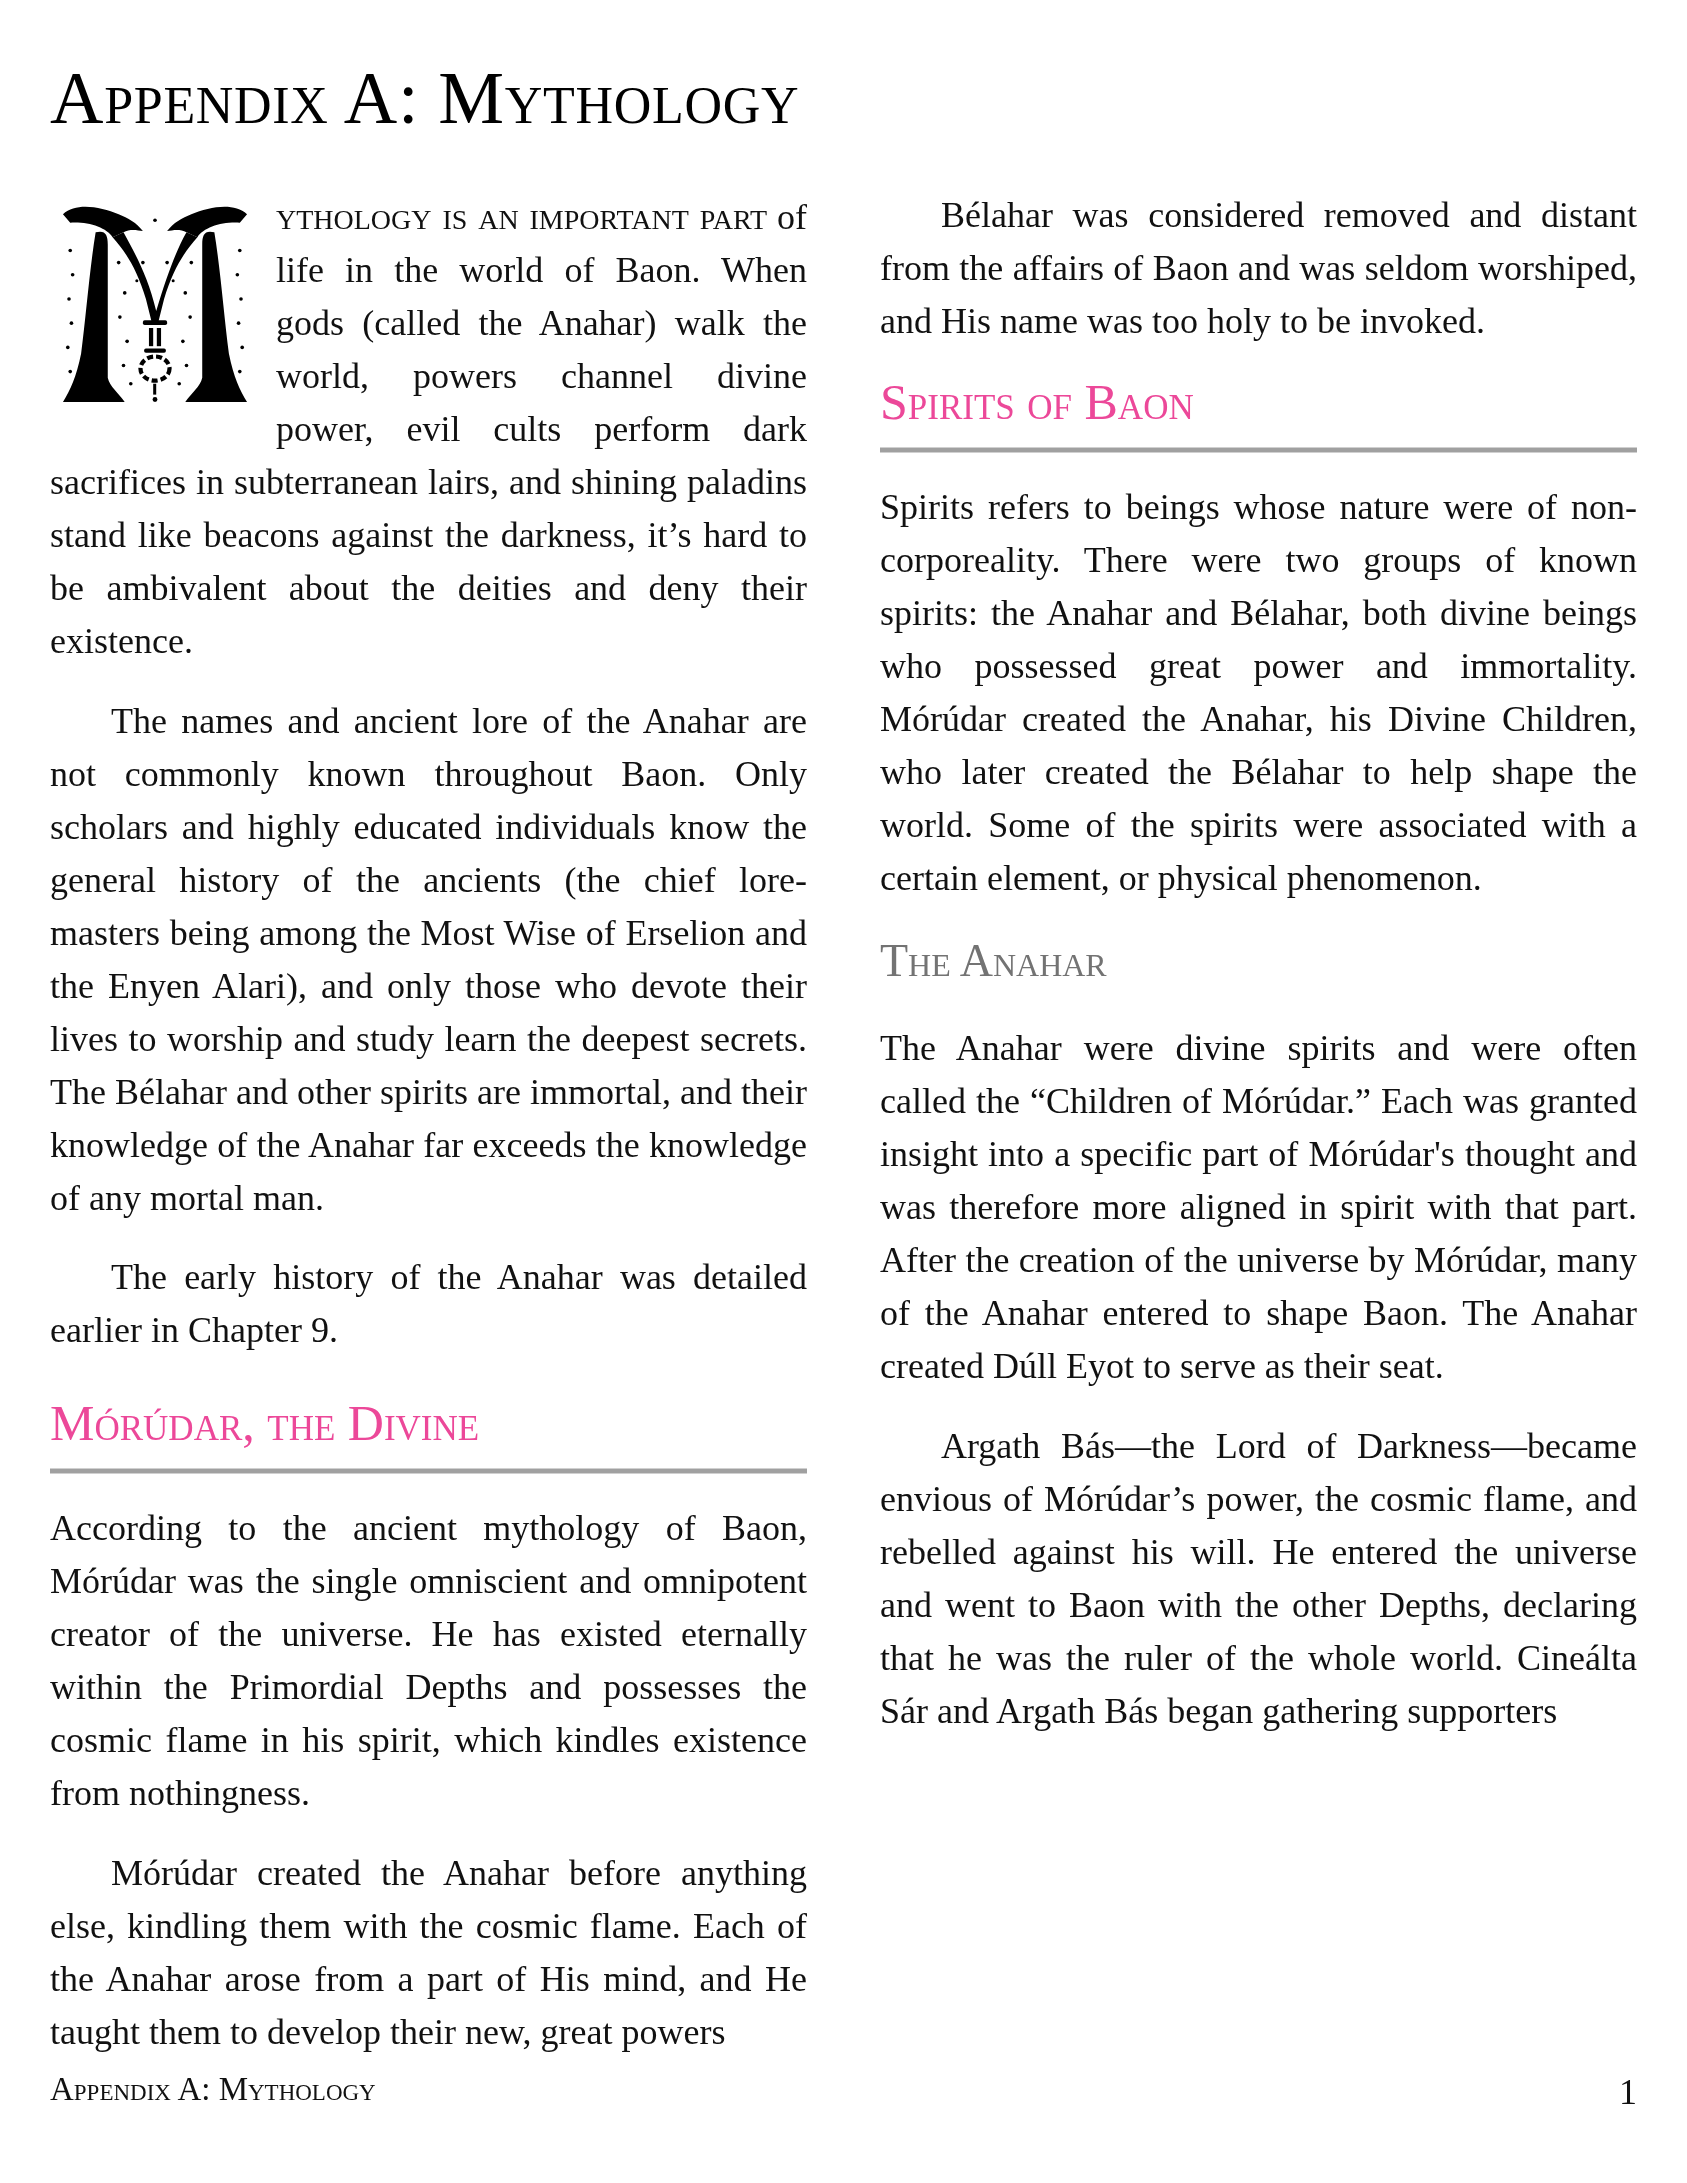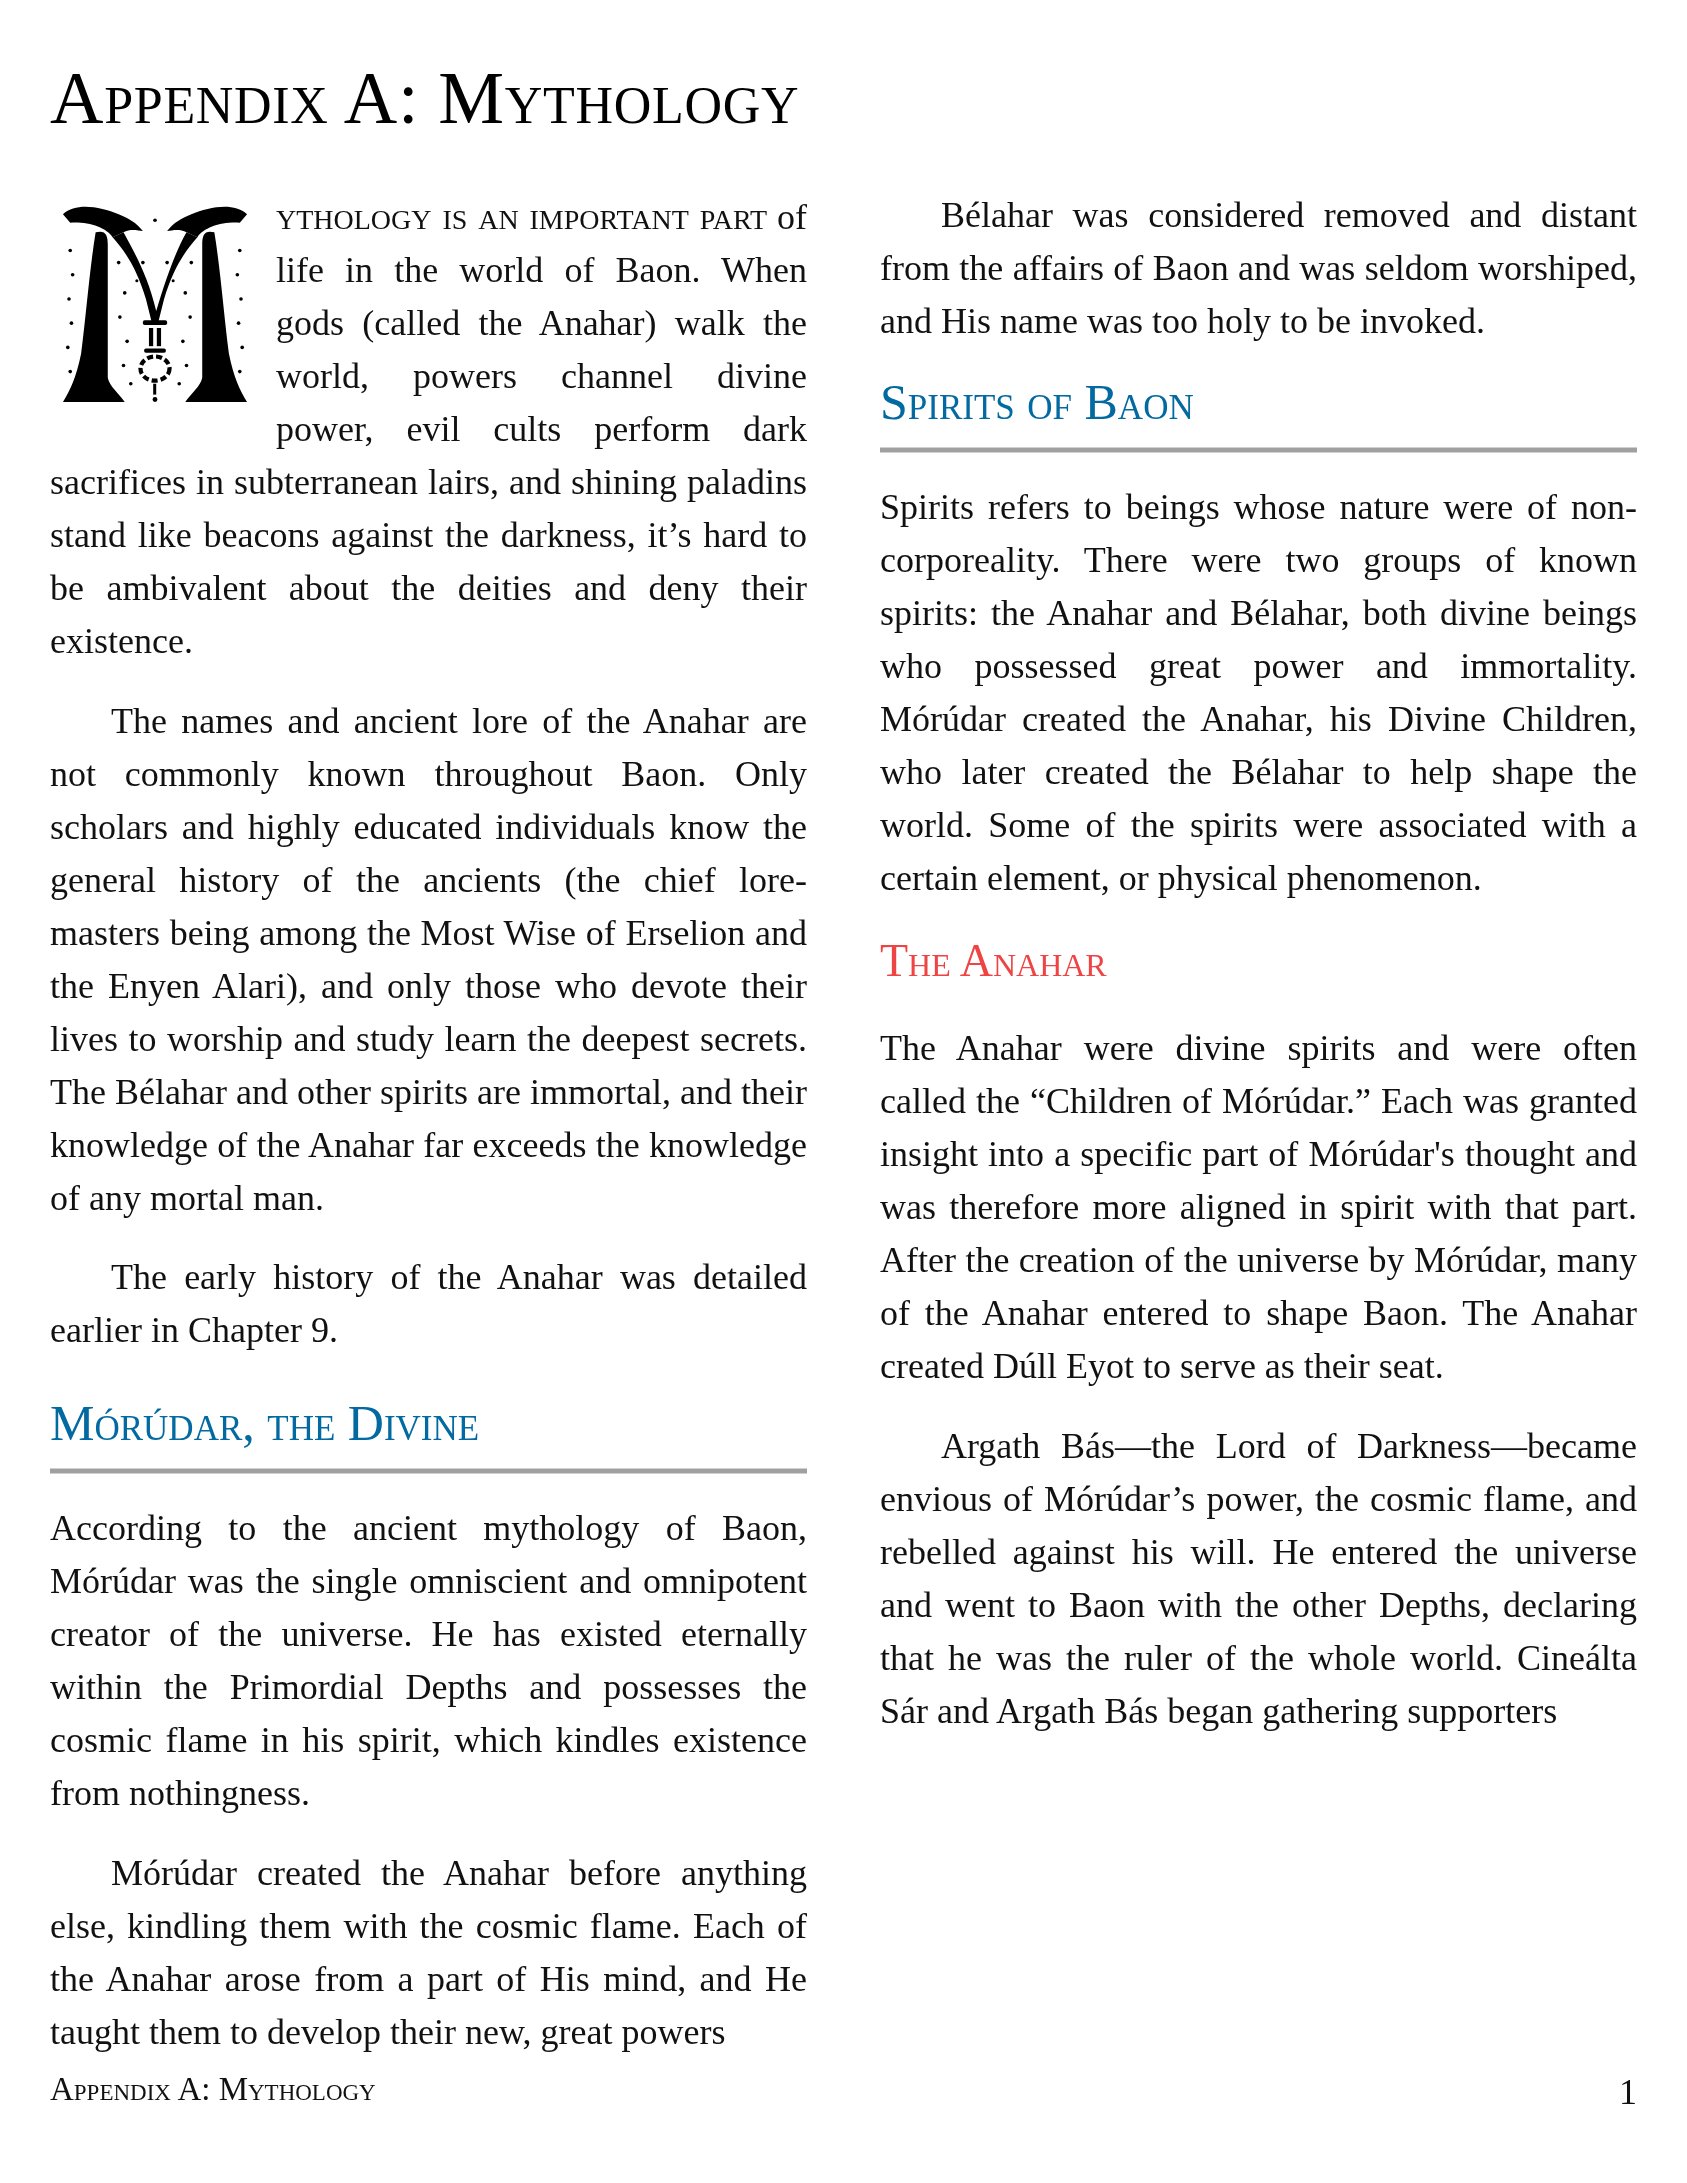--- a/index.html
+++ b/index.html
@@ -17,27 +17,27 @@
   .col-left { left: 50px; }
   .col-right { left: 880px; top: 189px; width: 757px; }
   .col p { margin: 0 0 26.5px 0; }
   .col p.indent { text-indent: 61px; }
   .dropcap-wrap { float: left; width: 210px; height: 218px; margin: 6.6px 16px 0 0; }
   .dropcap-wrap svg { width: 210px; height: 218px; display: block; }
   .lead-caps { font-variant: small-caps; font-size: 40px; }
   .section-head {
     font-family: "Liberation Serif", "DejaVu Serif", serif;
     font-variant: small-caps; font-size: 50px; line-height: 1;
-    margin: 41px 0 0 0; padding-bottom: 20px; color: #0369a1; font-weight: normal;
+    margin: 41px 0 0 0; padding-bottom: 20px; color: #ec4899; font-weight: normal;
   }
   .section-rule { height: 4px; background: #a0a0a0; border-top: 0.7px solid #d0d0d0; border-bottom: 0.7px solid #d0d0d0; margin: 0 0 28px 0; }
   .sub-head {
     font-family: "Liberation Serif", "DejaVu Serif", serif;
     font-variant: small-caps; font-size: 46px; line-height: 1;
-    margin: 33px 0 38px 0; color: #ef4444; font-weight: normal;
+    margin: 33px 0 38px 0; color: #737373; font-weight: normal;
   }
   .col-right .section-head.first { margin-top: 29px; }
   .footer-left {
     position: absolute; left: 50px; top: 2071px;
     font-family: "Liberation Serif", "DejaVu Serif", serif;
     font-variant: small-caps; font-size: 33px; color: #111;
   }
   .footer-right {
     position: absolute; right: 50px; top: 2071px;
     font-family: "Liberation Serif", "DejaVu Serif", serif;

